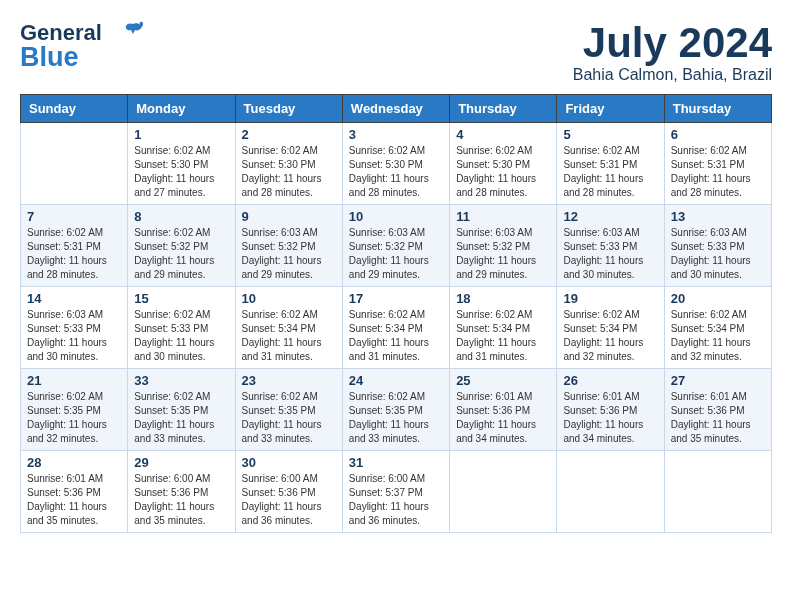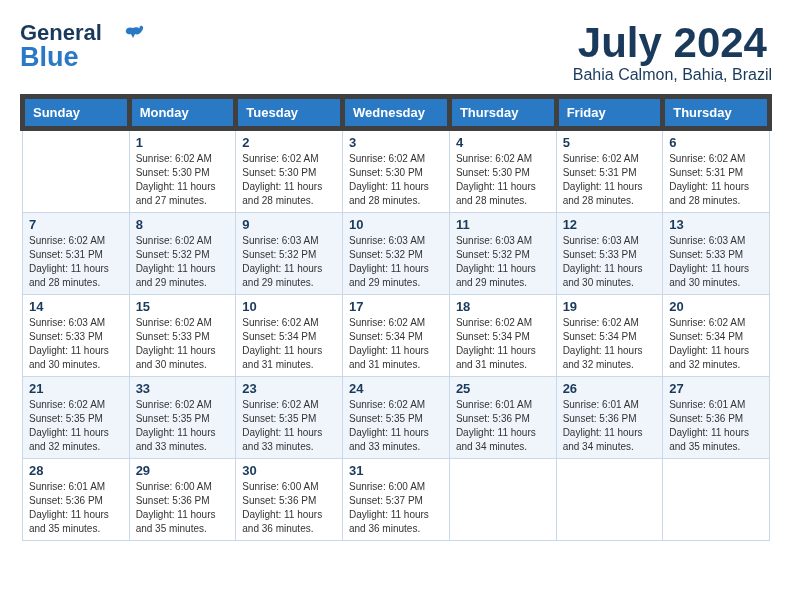--- a/index.html
+++ b/index.html
@@ -15,21 +15,21 @@
       justify-content: space-between;
       align-items: flex-start;
       margin-bottom: 10px;
     }
     .logo {
       display: flex;
       flex-direction: column;
       align-items: flex-start;
     }
     .title-block {
-      text-align: center;
+      text-align: right;
     }
     .month-title {
       font-size: 42px;
       font-weight: bold;
       color: #1a3a5c;
       line-height: 1.1;
     }
     .location {
       font-size: 16px;
       color: #1a3a5c;
@@ -40,21 +40,21 @@
       border-collapse: collapse;
       font-size: 11px;
     }
     .calendar th {
       background: #2979c4;
       color: #fff;
       text-align: left;
       padding: 6px 8px;
       font-size: 13px;
       font-weight: bold;
-      border: 5px solid #404040;
+      border: 1px solid #404040;
     }
     .calendar td {
       border: 1px solid #c8d8e8;
       vertical-align: top;
       padding: 4px 6px;
       width: 107px;
       min-height: 70px;
       background: #fff;
     }
     .calendar tr:nth-child(even) td {
@@ -74,21 +74,21 @@
     }
     .empty-cell {
       background: #f9f9f9;
     }
   </style>
 </head>
 <body>
 
 <div class="header">
   <div class="logo">
-    <div style="display:flex;align-items:flex-end;gap:20px;">
+    <div style="display:flex;align-items:flex-start;gap:20px;">
       <span style="font-size:22px;font-weight:bold;color:#1a3a5c;">General</span>
       <svg width="22" height="22" viewBox="0 0 22 22">
         <path d="M11 4 C14 2, 20 4, 19 8 C18 10, 15 11, 13 10 L11 14 L9 10 C6 11, 3 9, 4 6 C5 3, 9 3, 11 4Z" fill="#2979c4"></path>
         <path d="M19 8 C21 6, 22 3, 20 2 C18 1, 16 4, 19 8Z" fill="#2979c4"></path>
       </svg>
     </div>
     <span style="font-size:27px;font-weight:bold;color:#2979c4;margin-top:-4px;">Blue</span>
   </div>
   <div class="title-block">
     <div class="month-title">July 2024</div>

